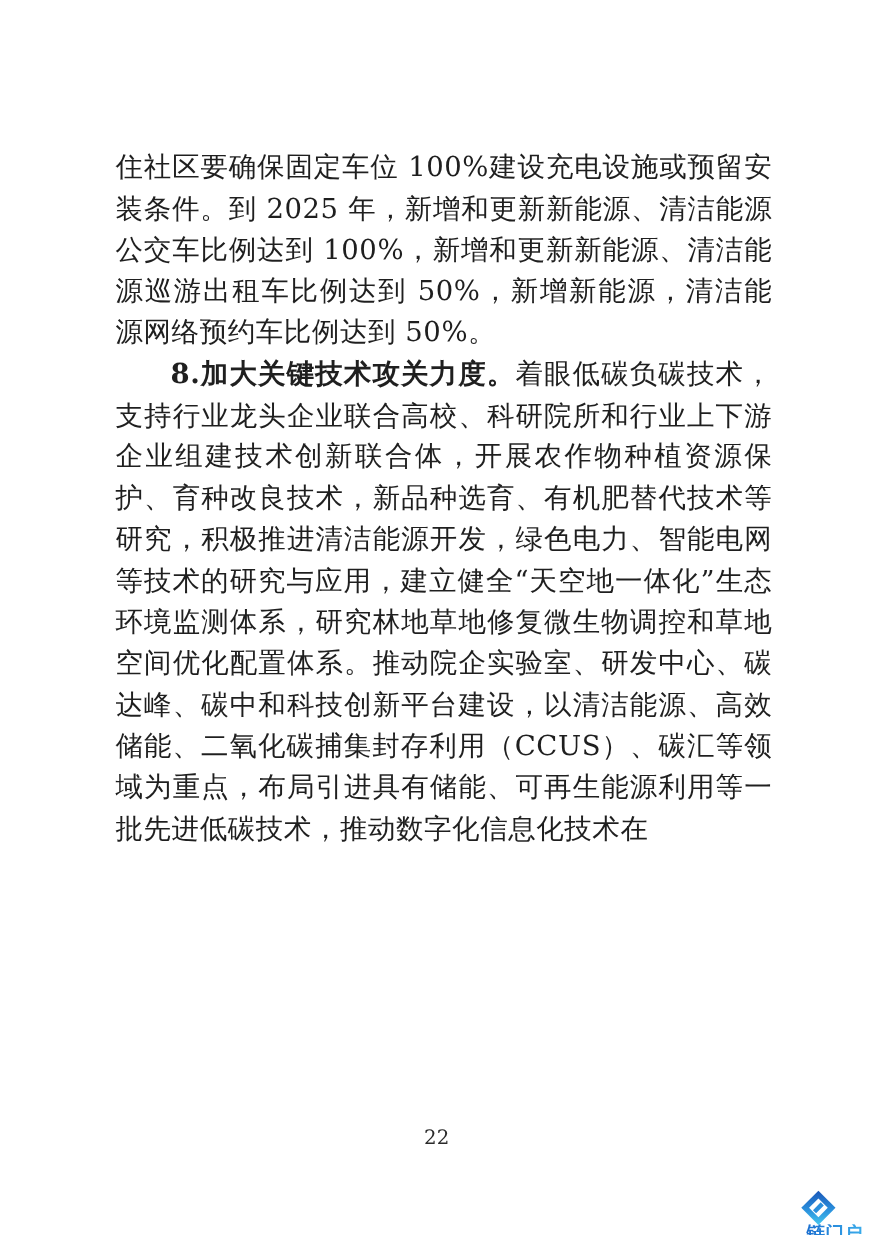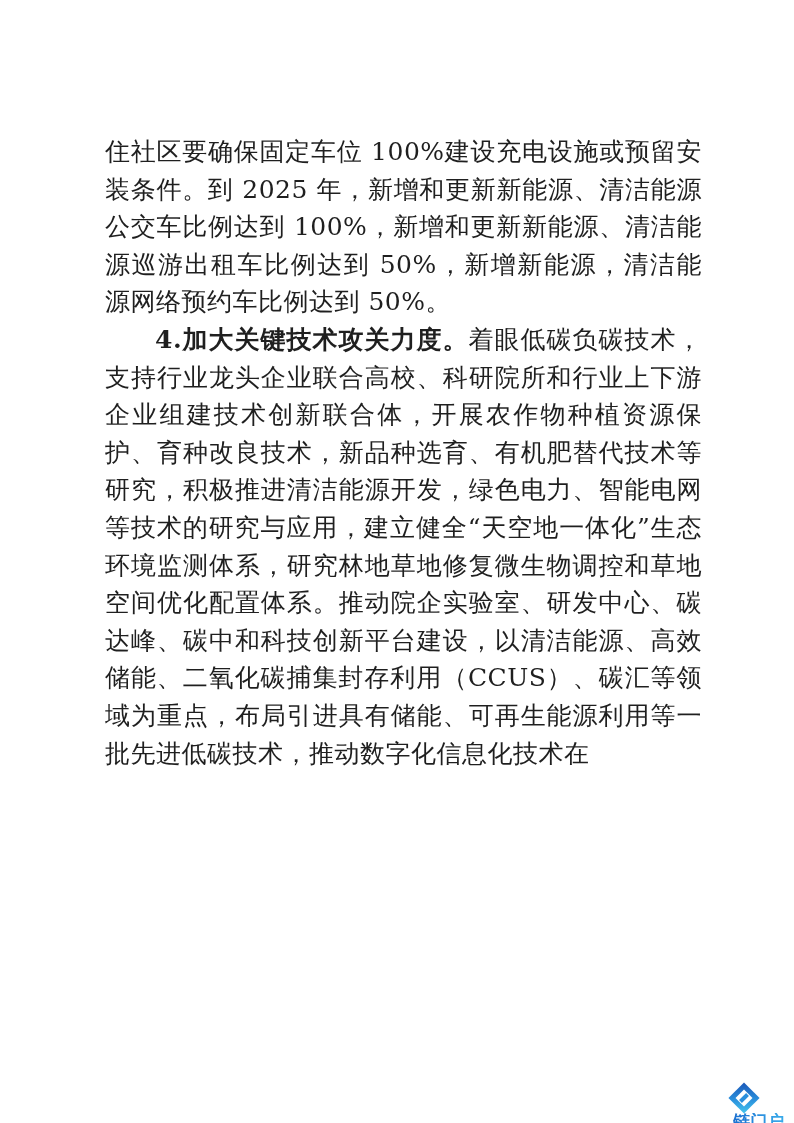--- a/index.html
+++ b/index.html
@@ -105,23 +105,24 @@
 </head>
 <body>
 
 <div class="page">
 
   <div class="content">
     <p class="para"><span>住社区要确保固定车位 100%建设充电设施或预留安装条件。到 2025 年，新增和更新新能源、清洁能源公交车比例达到 100%，新增和更新新能源、清洁能源巡游出租车比例达到 50%，新增新能源，清洁能源网络预约车比例达到 50%。</span></p>
 
 
 
-    <p class="para indent"><span class="lead">4.加大关键技术攻关力度。</span><span>着眼低碳负碳技术，支持行业龙头企业联合高校、科研院所和行业上下游企业组建技术创新联合体，开展农作物种植资源保护、育种改良技术，新品种选育、有机肥替代技术等研究，积极推进清洁能源开发，绿色电力、智能电网等技术的研究与应用，建立健全“天空地一体化”生态环境监测体系，研究林地草地修复微生物调控和草地空间优化配置体系。推动院企实验室、研发中心、碳达峰、碳中和科技创新平台建设，以清洁能源、高效储能、二氧化碳捕集封存利用（CCUS）、碳汇等领域为重点，布局引进具有储能、可再生能源利用等一批先进低碳技术，推动数字化信息化技术在</span></p>
+    <p class="para indent"><span class="lead">8.加大关键技术攻关力度。</span><span>着眼低碳负碳技术，支持行业龙头企业联合高校、科研院所和行业上下游企业组建技术创新联合体，开展农作物种植资源保护、育种改良技术，新品种选育、有机肥替代技术等研究，积极推进清洁能源开发，绿色电力、智能电网等技术的研究与应用，建立健全“天空地一体化”生态环境监测体系，研究林地草地修复微生物调控和草地空间优化配置体系。推动院企实验室、研发中心、碳达峰、碳中和科技创新平台建设，以清洁能源、高效储能、二氧化碳捕集封存利用（CCUS）、碳汇等领域为重点，布局引进具有储能、可再生能源利用等一批先进低碳技术，推动数字化信息化技术在</span></p>
   </div>
 
+  <div class="page-number">22</div>
 
   <div class="watermark">
     <span class="logo-diamond">
       <span class="hole"></span>
       <span class="core"></span>
     </span>
     <span class="logo-text">
       <span class="logo-brand">链门户</span>
       <span class="logo-domain">LIANMENHU.COM</span>
     </span>

